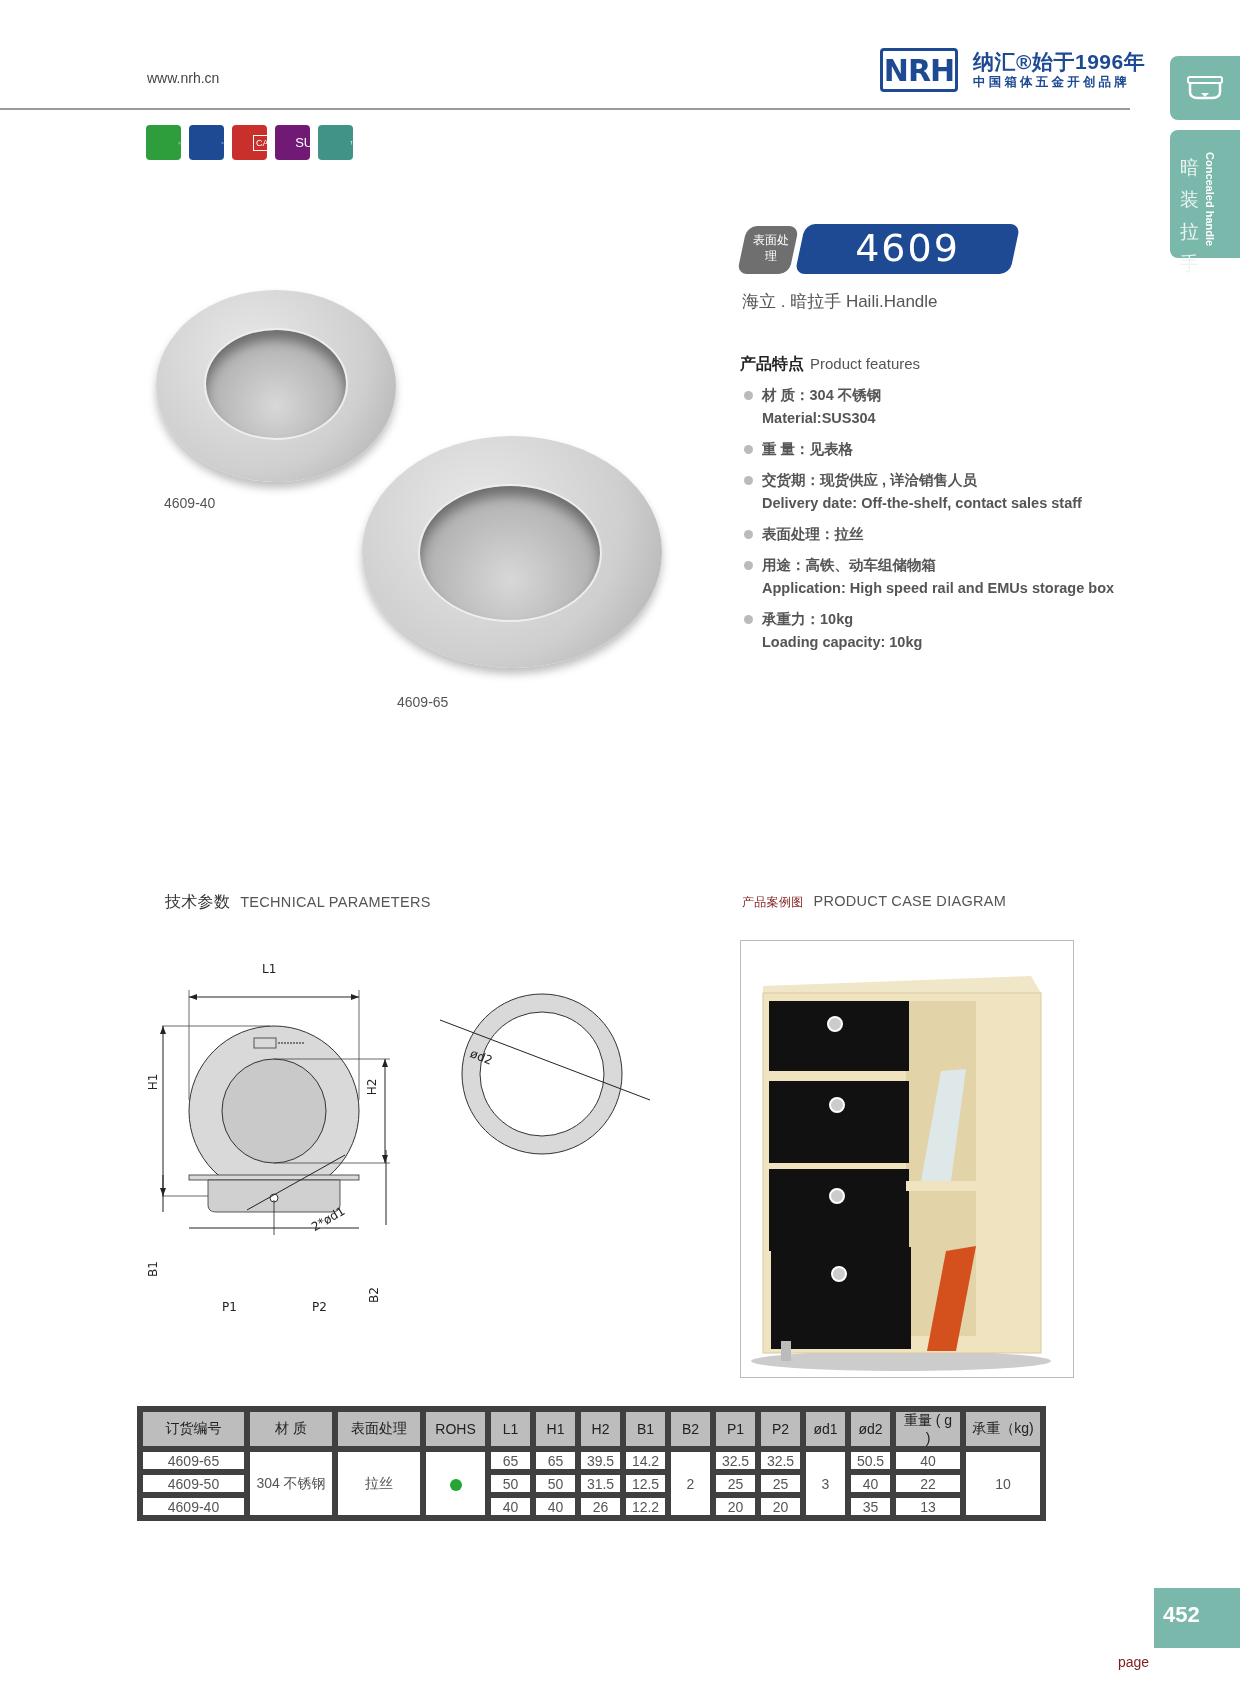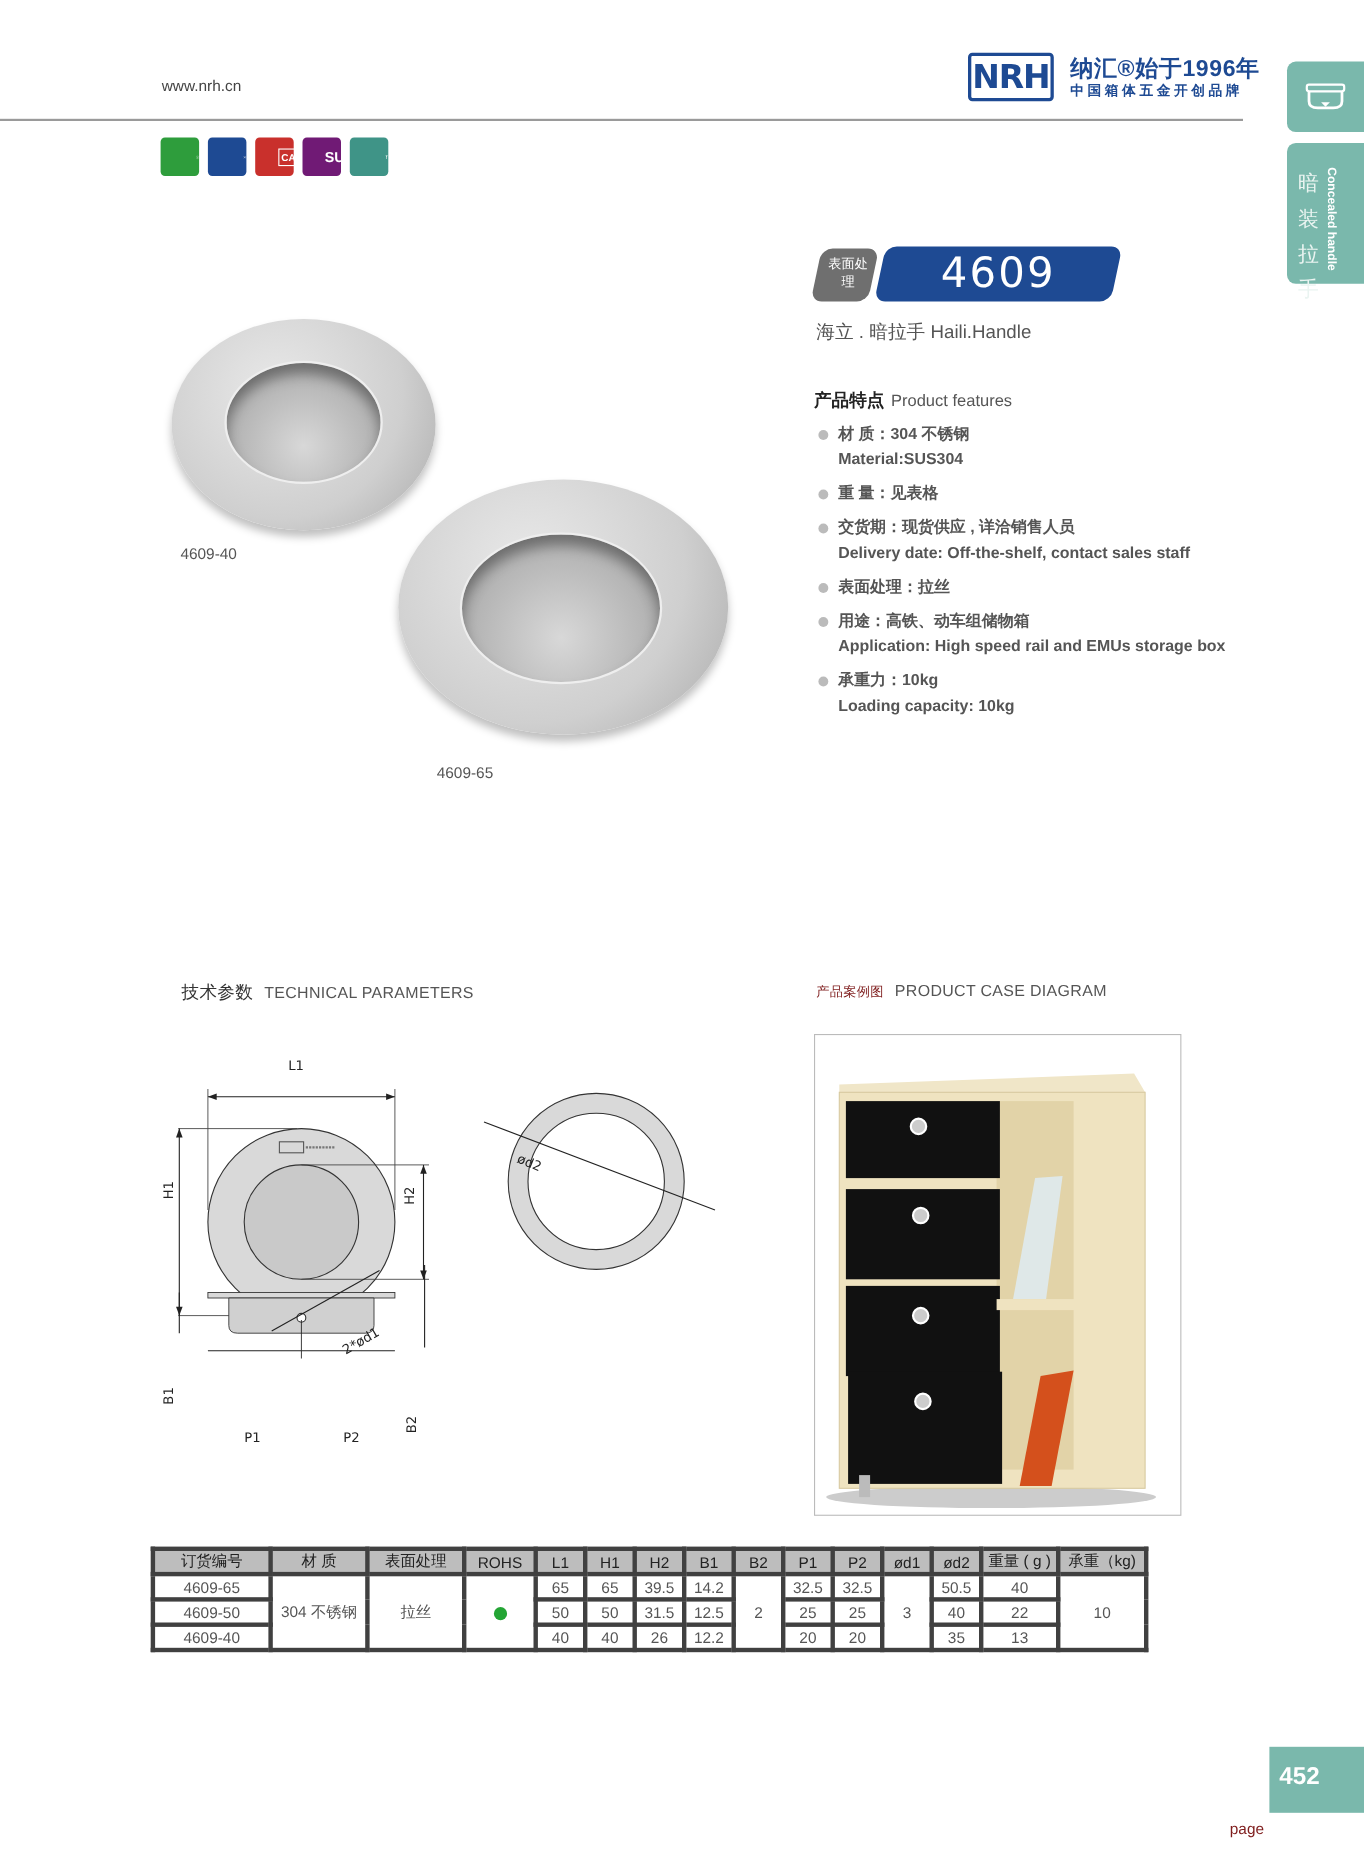--- a/index.html
+++ b/index.html
@@ -16,21 +16,21 @@
   .logo-text2 { left: 973px; top: 74px; font-size: 12.5px; font-weight: bold; color: #1e4a93; letter-spacing: 3.2px; }
 
   
   .side-tab-icon { left: 1170px; top: 56px; width: 70px; height: 64px; background: #7ab8ac; border-radius: 8px 0 0 8px; display:flex; align-items:center; justify-content:center; }
   .side-tab-cat { left: 1170px; top: 130px; width: 70px; height: 128px; background: #7ab8ac; border-radius: 8px 0 0 8px; }
   .side-cat-cn { left: 1180px; top: 152px; width: 20px; font-size: 19px; color: #eaf4f1; line-height: 32px; }
   .side-cat-en { left: 1204px; top: 152px; writing-mode: vertical-rl; font-size: 11px; color: #ffffff; font-weight: bold; }
 
   
   .cert-row { left: 146px; top: 125px; display: flex; gap: 8px; }
-  .cert { width: 35px; height: 35px; border-radius: 4px; display: flex; align-items: center; justify-content: center; color: #fff; font-size: 10px; font-weight: bold; padding-left: 32px; }
+  .cert { width: 35px; height: 35px; border-radius: 4px; display: flex; align-items: center; justify-content: center; color: #fff; font-size: 10px; font-weight: normal; padding-left: 32px; }
 
   
   .badge-label { left: 742px; top: 226px; width: 52px; height: 48px; background: #6f6f6f; transform: skewX(-12deg); border-radius: 10px; }
   .badge-label-text { left: 752px; top: 232px; width: 38px; font-size: 12px; color: #fff; line-height: 16px; text-align: center; }
   .badge-model { left: 800px; top: 224px; width: 215px; height: 50px; background: #1e4a93; transform: skewX(-12deg); border-radius: 10px; }
   .badge-model-text { left: 800px; top: 226px; width: 215px; text-align: center; font-size: 38px; color: #fff; letter-spacing: 2px; font-family: "DejaVu Sans", sans-serif; }
   .product-name { left: 742px; top: 290px; font-size: 17px; color: #555; }
 
   
   .feat-title { left: 740px; top: 354px; font-size: 16px; color: #333; }
@@ -48,21 +48,21 @@
 
   
   .section-title { font-size: 16px; color: #333; }
   .section-title span { font-size: 14.5px; color: #555; margin-left: 10px; letter-spacing: 0.3px; }
 
   
   .case-frame { left: 740px; top: 940px; width: 334px; height: 438px; border: 1px solid #bbb; background: #fff; }
 
   
   .spec-table { left: 137px; top: 1406px; border-collapse: collapse; font-size: 14px; color: #555; }
-  .spec-table th, .spec-table td { border: 4px solid #404040; text-align: center; height: 23px; padding: 0 4px; font-weight: normal; }
+  .spec-table th, .spec-table td { border: 6px solid #404040; text-align: center; height: 23px; padding: 0 4px; font-weight: normal; }
   .spec-table th { background: #bdbdbd; color: #222; }
   .rohs-dot { display: inline-block; width: 12px; height: 12px; border-radius: 50%; background: #24a535; vertical-align: middle; }
 
   
   .page-label { left: 1118px; top: 1610px; font-size: 14px; color: #7f1d1d; margin-top: 44px; }
   .page-box { left: 1154px; top: 1588px; width: 86px; height: 60px; background: #7ab8ac; }
   .page-num { left: 1163px; top: 1602px; font-size: 22px; font-weight: bold; color: #fff; }
 
   .dim-label { font-size: 12px; color: #222; font-family: "DejaVu Sans", sans-serif; }
 </style>

